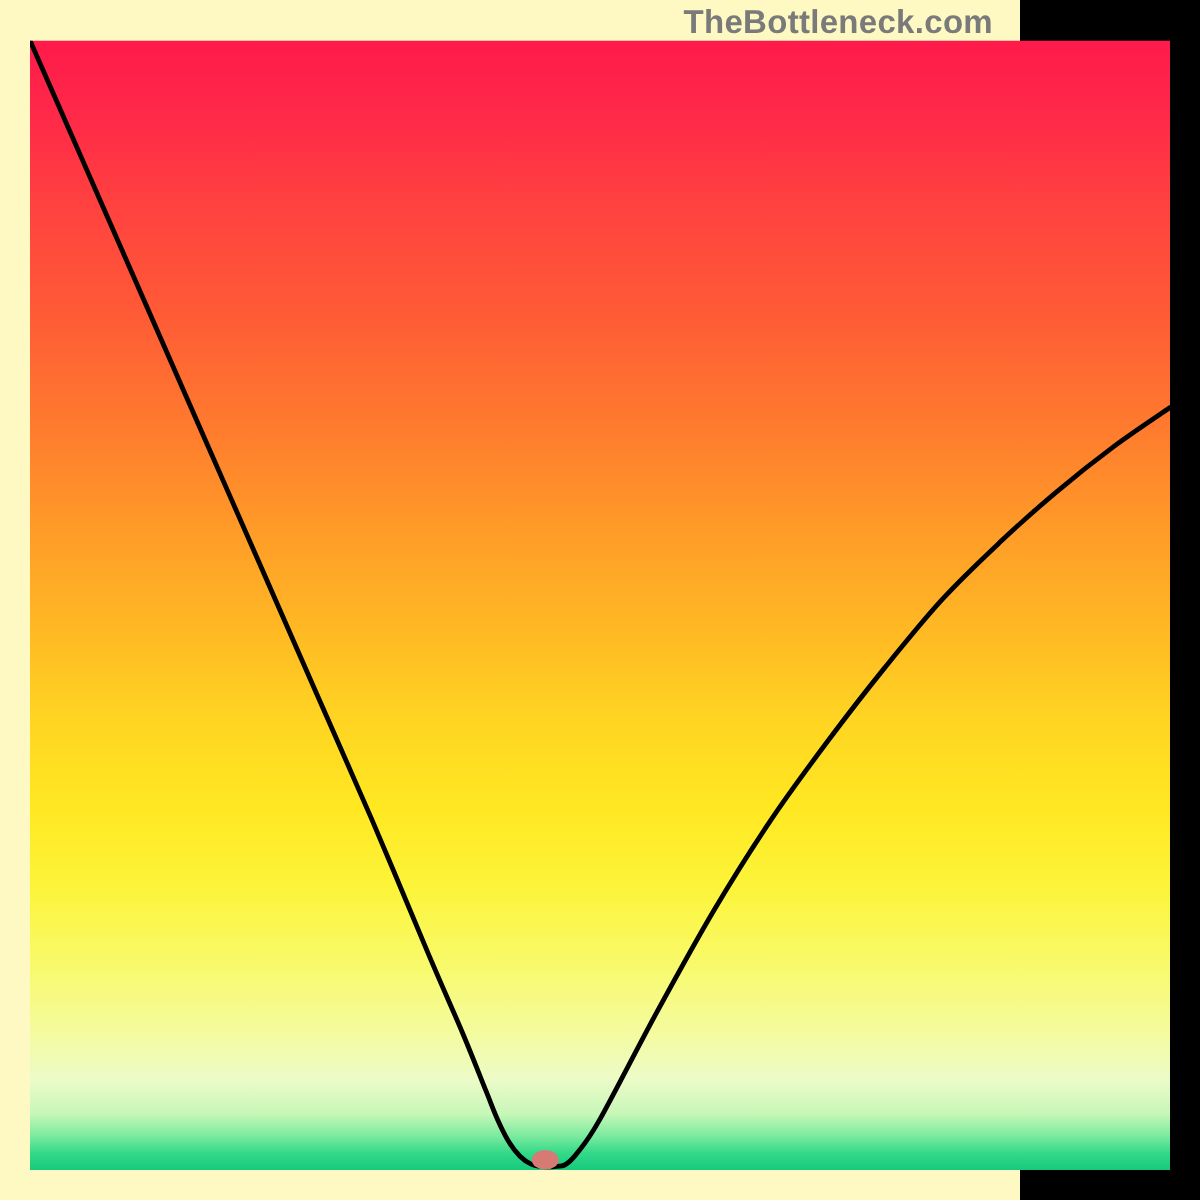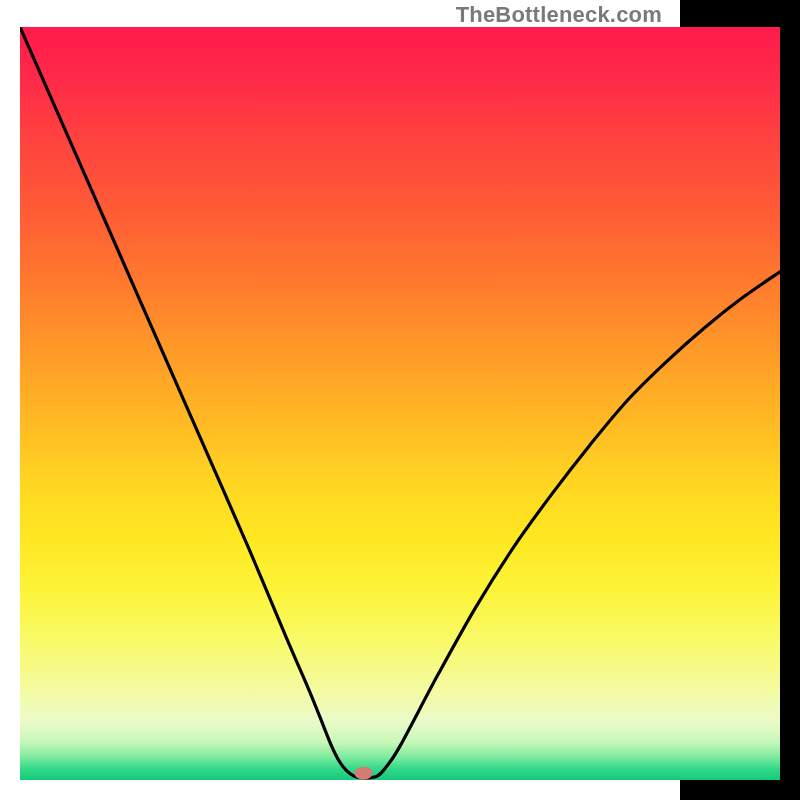--- a/index.html
+++ b/index.html
@@ -8,21 +8,21 @@
     width: 800px;
     height: 800px;
     background: #000;
     overflow: hidden;
     font-family: Arial, Helvetica, sans-serif;
   }
   .frame {
     position: relative;
     width: 680px;
     height: 800px;
-    background: #ffffff;
+    background: #fef9c3;
   }
   .watermark {
     position: absolute;
     top: 2px;
     right: 18px;
     color: #7a7a7a;
     font-size: 22px;
     font-weight: 600;
     letter-spacing: 0.2px;
     z-index: 5;

